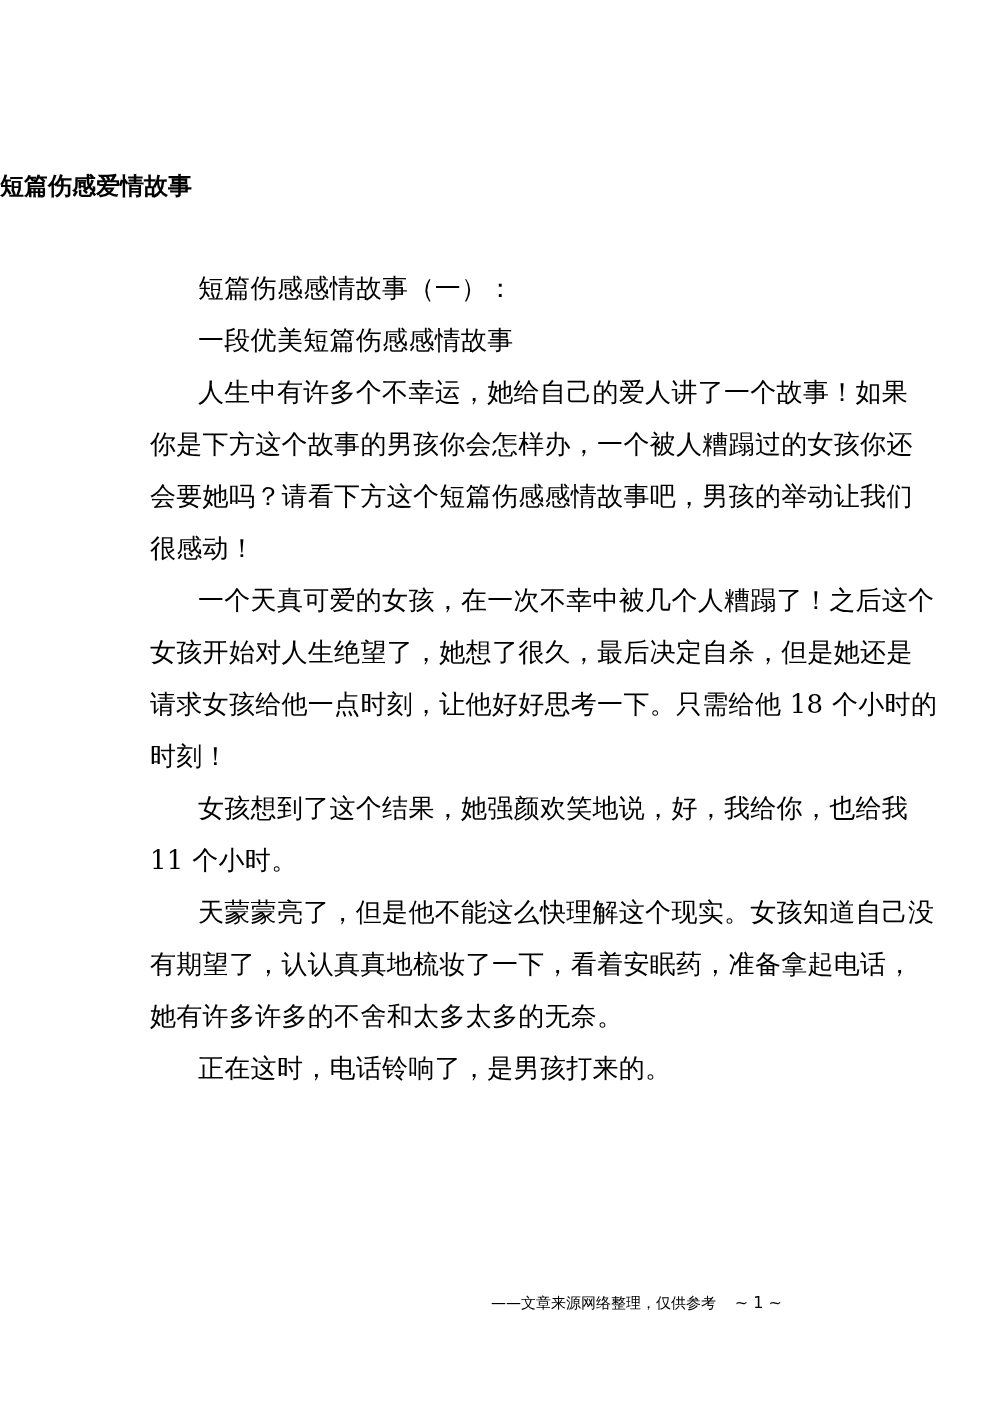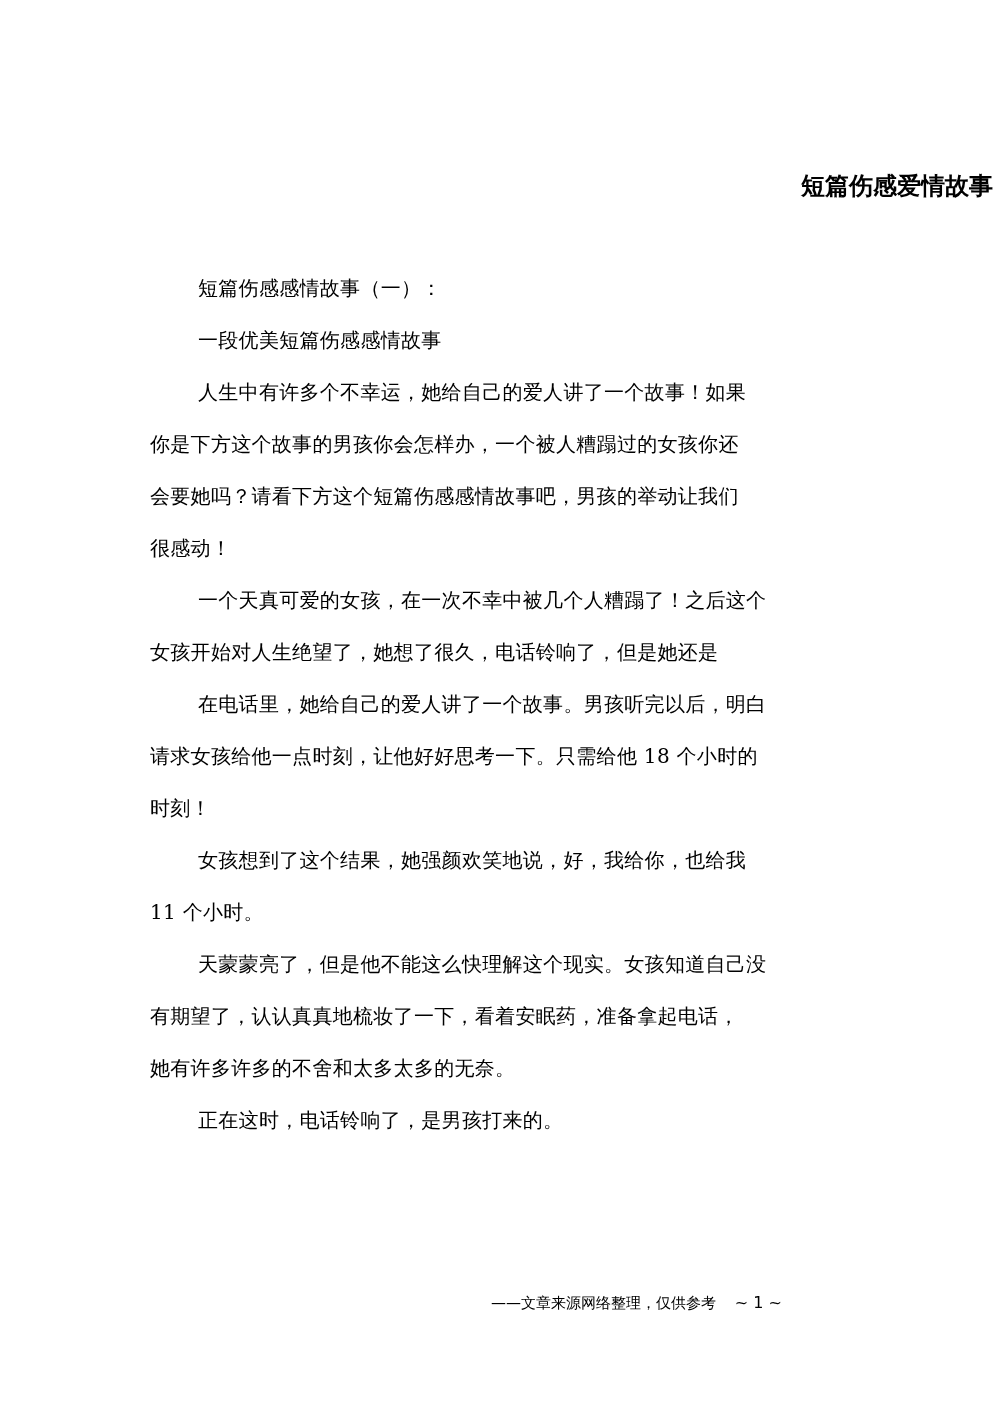--- a/index.html
+++ b/index.html
@@ -13,35 +13,35 @@
       position: relative;
       overflow: hidden;
       font-family: "DejaVu Sans", "Liberation Sans", sans-serif;
       color: #000000;
     }
     .page-title {
       position: absolute;
       top: 168px;
       left: 0;
       width: 993px;
-      text-align: right;
+      text-align: left;
       font-size: 24px;
       font-weight: bold;
       letter-spacing: 0px;
       line-height: 36px;
     }
     .content {
       position: absolute;
       left: 150px;
       top: 262px;
       width: 696px;
     }
     .para {
       margin: 0;
-      font-size: 20px;
+      font-size: 26px;
       line-height: 52px;
       letter-spacing: 0.3px;
       text-align: justify;
       font-family: "DejaVu Serif", "Liberation Serif", serif;
       font-weight: normal;
     }
     .para .line {
       display: block;
       white-space: nowrap;
     }
@@ -76,24 +76,23 @@
       <span class="line first">一段优美短篇伤感感情故事</span>
     </div>
     <div class="para">
       <span class="line first">人生中有许多个不幸运，她给自己的爱人讲了一个故事！如果</span>
       <span class="line">你是下方这个故事的男孩你会怎样办，一个被人糟蹋过的女孩你还</span>
       <span class="line">会要她吗？请看下方这个短篇伤感感情故事吧，男孩的举动让我们</span>
       <span class="line">很感动！</span>
     </div>
     <div class="para">
       <span class="line first">一个天真可爱的女孩，在一次不幸中被几个人糟蹋了！之后这个</span>
-      <span class="line">女孩开始对人生绝望了，她想了很久，电话铃响了，但是她还是</span>
+      <span class="line">女孩开始对人生绝望了，她想了很久，最后决定自杀，但是她还是</span>
     </div>
     <div class="para">
-      <span class="line first">在电话里，她给自己的爱人讲了一个故事。男孩听完以后，明白</span>
       <span class="line">请求女孩给他一点时刻，让他好好思考一下。只需给他 18 个小时的</span>
       <span class="line">时刻！</span>
     </div>
     <div class="para">
       <span class="line first">女孩想到了这个结果，她强颜欢笑地说，好，我给你，也给我</span>
       <span class="line">11 个小时。</span>
     </div>
     <div class="para">
       <span class="line first">天蒙蒙亮了，但是他不能这么快理解这个现实。女孩知道自己没</span>
       <span class="line">有期望了，认认真真地梳妆了一下，看着安眠药，准备拿起电话，</span>

